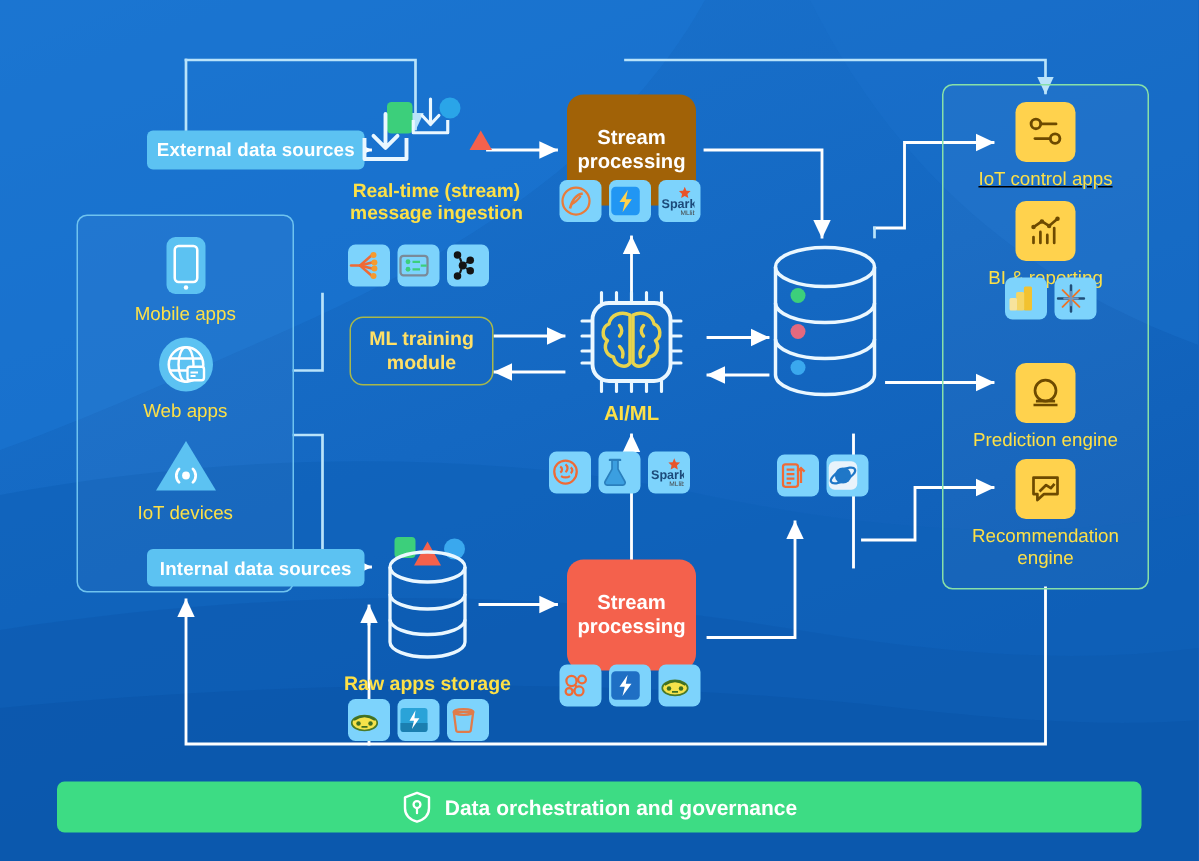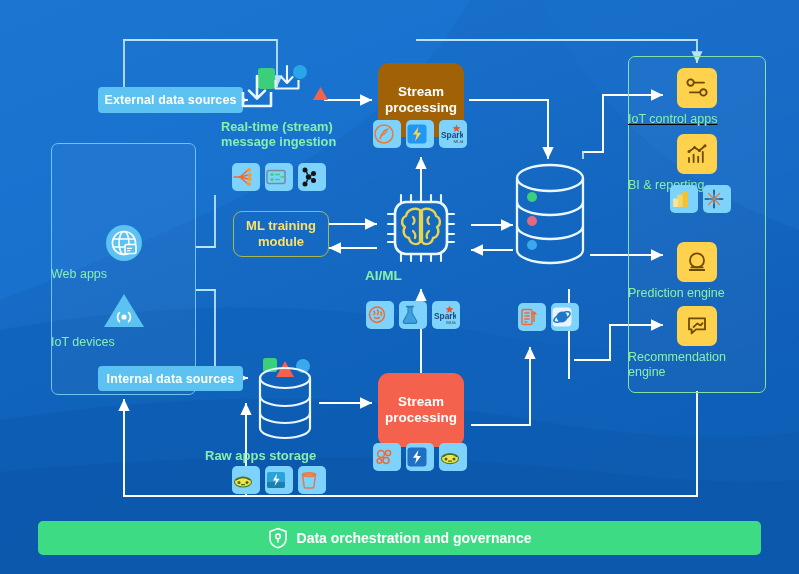--- a/index.html
+++ b/index.html
@@ -13,21 +13,22 @@
     position: absolute; inset: 0;
     width: 799px; height: 574px;
     overflow: hidden;
   }
   .bg-svg { position: absolute; inset: 0; width: 799px; height: 574px; }
   .layer { position: absolute; inset: 0; width: 799px; height: 574px; }
   .wires { position: absolute; inset: 0; width: 799px; height: 574px; pointer-events: none; }
 
   .node { position: absolute; }
   .lbl {
-    color: #86efac;
+    color: #fde047;
+    text-align: center;
     line-height: 1.18;
     white-space: pre-line;
   }
   .lbl-bold { font-weight: bold; }
 
   
   .pill {
     position: absolute;
     background: #5cc2f2;
     color: #ffffff;
@@ -183,20 +184,30 @@
       <path d="M583,152 L583,158"></path>
     </g>
   </svg>
 
   <div class="layer">
 
     <div class="pill" style="left:51px; top:87px; width:145px; height:26px;">External data sources</div>
 
     <div class="group-outline thin-blue" style="left:51px; top:143px; width:145px; height:252px;"></div>
 
+    <div class="node" style="left:51px; top:155px; width:145px;">
+      <div class="src-ico" style="height:44px;">
+        <svg width="34" height="42" viewBox="0 0 34 42">
+          <rect x="4" y="2" width="26" height="38" rx="6" fill="#5cc2f2"></rect>
+          <rect x="9.5" y="8" width="15" height="24" rx="2.6" fill="none" stroke="#ffffff" stroke-width="1.7"></rect>
+          <circle cx="17" cy="35.6" r="1.5" fill="#ffffff"></circle>
+        </svg>
+      </div>
+      <div class="lbl" style="font-size:12.5px; margin-top:3px;">Mobile apps</div>
+    </div>
 
     <div class="node" style="left:51px; top:222px; width:145px;">
       <div class="src-ico" style="height:42px;">
         <svg width="40" height="40" viewBox="0 0 40 40">
           <circle cx="20" cy="20" r="18" fill="#5cc2f2"></circle>
           <circle cx="20" cy="20" r="11.5" fill="none" stroke="#ffffff" stroke-width="1.7"></circle>
           <ellipse cx="20" cy="20" rx="5" ry="11.5" fill="none" stroke="#ffffff" stroke-width="1.6"></ellipse>
           <path d="M8.8,16 H31.2 M8.8,24 H31.2" stroke="#ffffff" stroke-width="1.6"></path>
           <rect x="21" y="21.5" width="11" height="9" rx="1.6" fill="#5cc2f2" stroke="#ffffff" stroke-width="1.6"></rect>
           <path d="M23,25.3 h5 M23,27.6 h3.4" stroke="#ffffff" stroke-width="1.3"></path>

